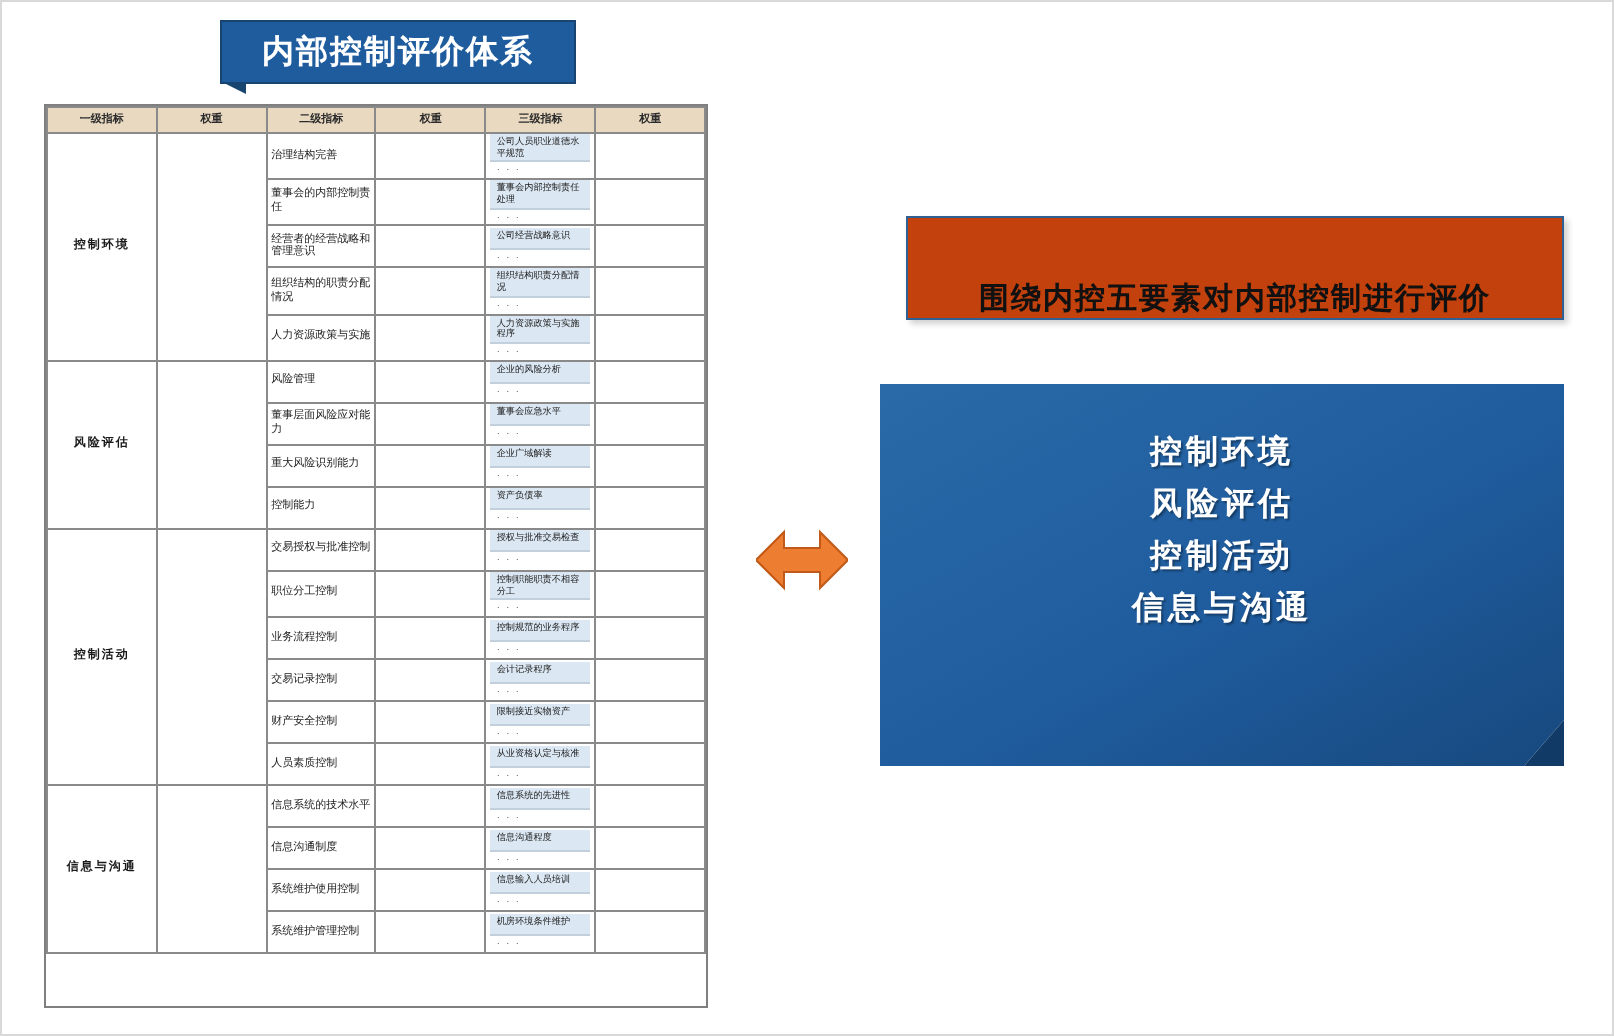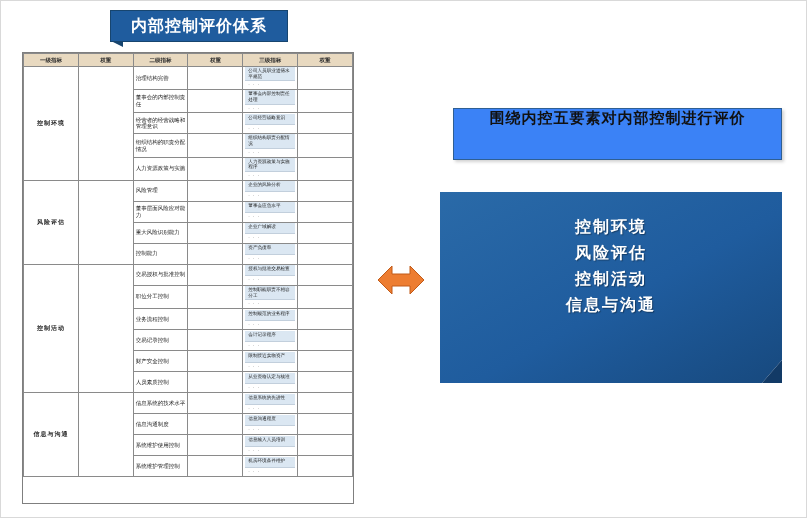--- a/index.html
+++ b/index.html
@@ -139,24 +139,24 @@
   }
   .arrow svg { display: block; }
 
   
   .right-head {
     position: absolute;
     left: 453px;
     top: 108px;
     width: 329px;
     height: 52px;
-    background: #3b82f6;
+    background: #c2410c;
     border: 1px solid #2f5f93;
     display: flex;
-    align-items: flex-start;
+    align-items: flex-end;
     justify-content: center;
     box-sizing: border-box;
     box-shadow: 2px 2px 3px rgba(0,0,0,0.18);
   }
   .right-head .txt {
     font-size: 15px;
     font-weight: bold;
     color: #111111;
     letter-spacing: 1px;
   }

